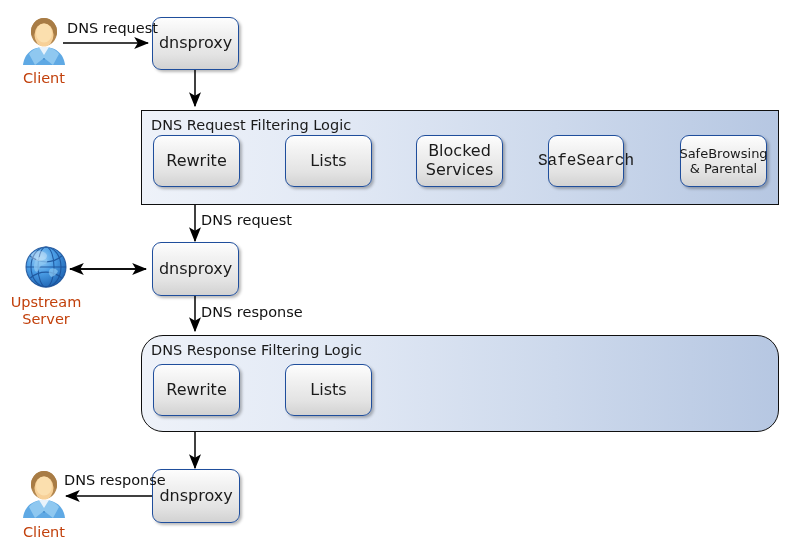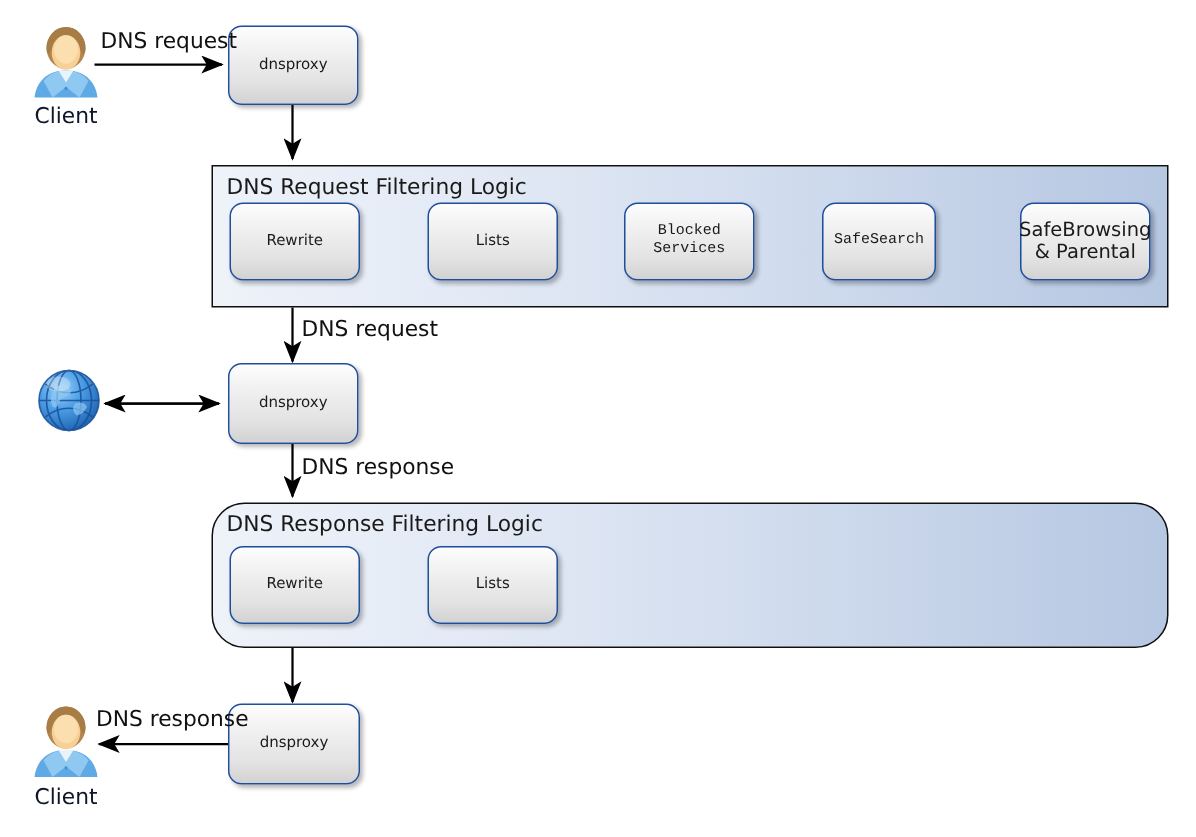--- a/index.html
+++ b/index.html
@@ -20,21 +20,21 @@
     position:absolute;
     border:1.6px solid #1f4e9c;
     border-radius:9px;
     background:linear-gradient(180deg,#fdfdfd 0%,#f2f2f2 28%,#e3e3e3 72%,#d2d2d2 100%);
     box-shadow:2px 2px 3px rgba(0,0,0,0.28);
     display:flex;
     align-items:center;
     justify-content:center;
     text-align:center;
     color:#1a1a1a;
-    font-size:10px;
+    font-size:16px;
     line-height:1.18;
     box-sizing:border-box;
     padding:2px 4px;
   }
   .node span{display:block;}
 
   
   .panel{
     position:absolute;
     border:1.6px solid #0f0f0f;
@@ -57,21 +57,21 @@
     color:#111111;
     line-height:1.16;
     white-space:pre;
   }
   .edge-label.center{text-align:center;}
 
   
   .actor-caption{
     position:absolute;
     font-size:14.5px;
-    color:#0f172a;
+    color:#c2410c;
     text-align:center;
     line-height:1.16;
     white-space:pre;
   }
 
   svg.overlay{
     position:absolute;
     left:0;top:0;
     width:797px;height:558px;
     pointer-events:none;
@@ -134,21 +134,21 @@
 
   <div class="panel" style="left:141px;top:110px;width:638px;height:95px;padding-left:40px;">
     <div class="panel-title">DNS Request Filtering Logic</div>
   </div>
   <div class="node" style="left:153px;top:135px;width:87px;height:52px;">
     <span>Rewrite</span>
   </div>
   <div class="node" style="left:285px;top:135px;width:87px;height:52px;">
     <span>Lists</span>
   </div>
-  <div class="node" style="left:416px;top:135px;width:87px;height:52px;flex-direction:column;font-family:Liberation Mono, monospace;">
+  <div class="node" style="left:416px;top:135px;width:87px;height:52px;flex-direction:column;">
     <span>Blocked</span>
     <span>Services</span>
   </div>
   <div class="node" style="left:548px;top:135px;width:76px;height:52px;font-family:Liberation Mono, monospace;">
     <span>SafeSearch</span>
   </div>
   <div class="node" style="left:680px;top:135px;width:87px;height:52px;flex-direction:column;font-size:13px;">
     <span>SafeBrowsing</span>
     <span>&amp; Parental</span>
   </div>
@@ -169,20 +169,22 @@
       <ellipse cx="24" cy="24" rx="8" ry="20"></ellipse>
       <ellipse cx="24" cy="24" rx="15" ry="20"></ellipse>
       <line x1="4" y1="24" x2="44" y2="24"></line>
       <path d="M8.3,13 A24,24 0 0 0 39.7,13"></path>
       <path d="M8.3,35 A24,24 0 0 1 39.7,35"></path>
     </g>
     <path d="M15,15 q5,-3 9,0 q3,4 -1,6 q-5,1 -6,5 q-1,4 -4,2 q-3,-6 2,-13 Z" fill="#8cc7f2" opacity="0.75"></path>
     <path d="M28,26 q5,-2 8,2 q-2,5 -7,6 q-4,-4 -1,-8 Z" fill="#8cc7f2" opacity="0.7"></path>
     <ellipse cx="17" cy="13" rx="8" ry="5" fill="#ffffff" opacity="0.30"></ellipse>
   </svg>
+  <div class="actor-caption" style="left:2px;top:294px;width:88px;">Upstream
+Server</div>
 
   <div class="node" style="left:152px;top:242px;width:87px;height:54px;">
     <span>dnsproxy</span>
   </div>
 
   <div class="edge-label" style="left:201px;top:304px;">DNS response</div>
 
   <div class="panel" style="left:141px;top:335px;width:638px;height:97px;border-radius:22px;">
     <div class="panel-title">DNS Response Filtering Logic</div>
   </div>

